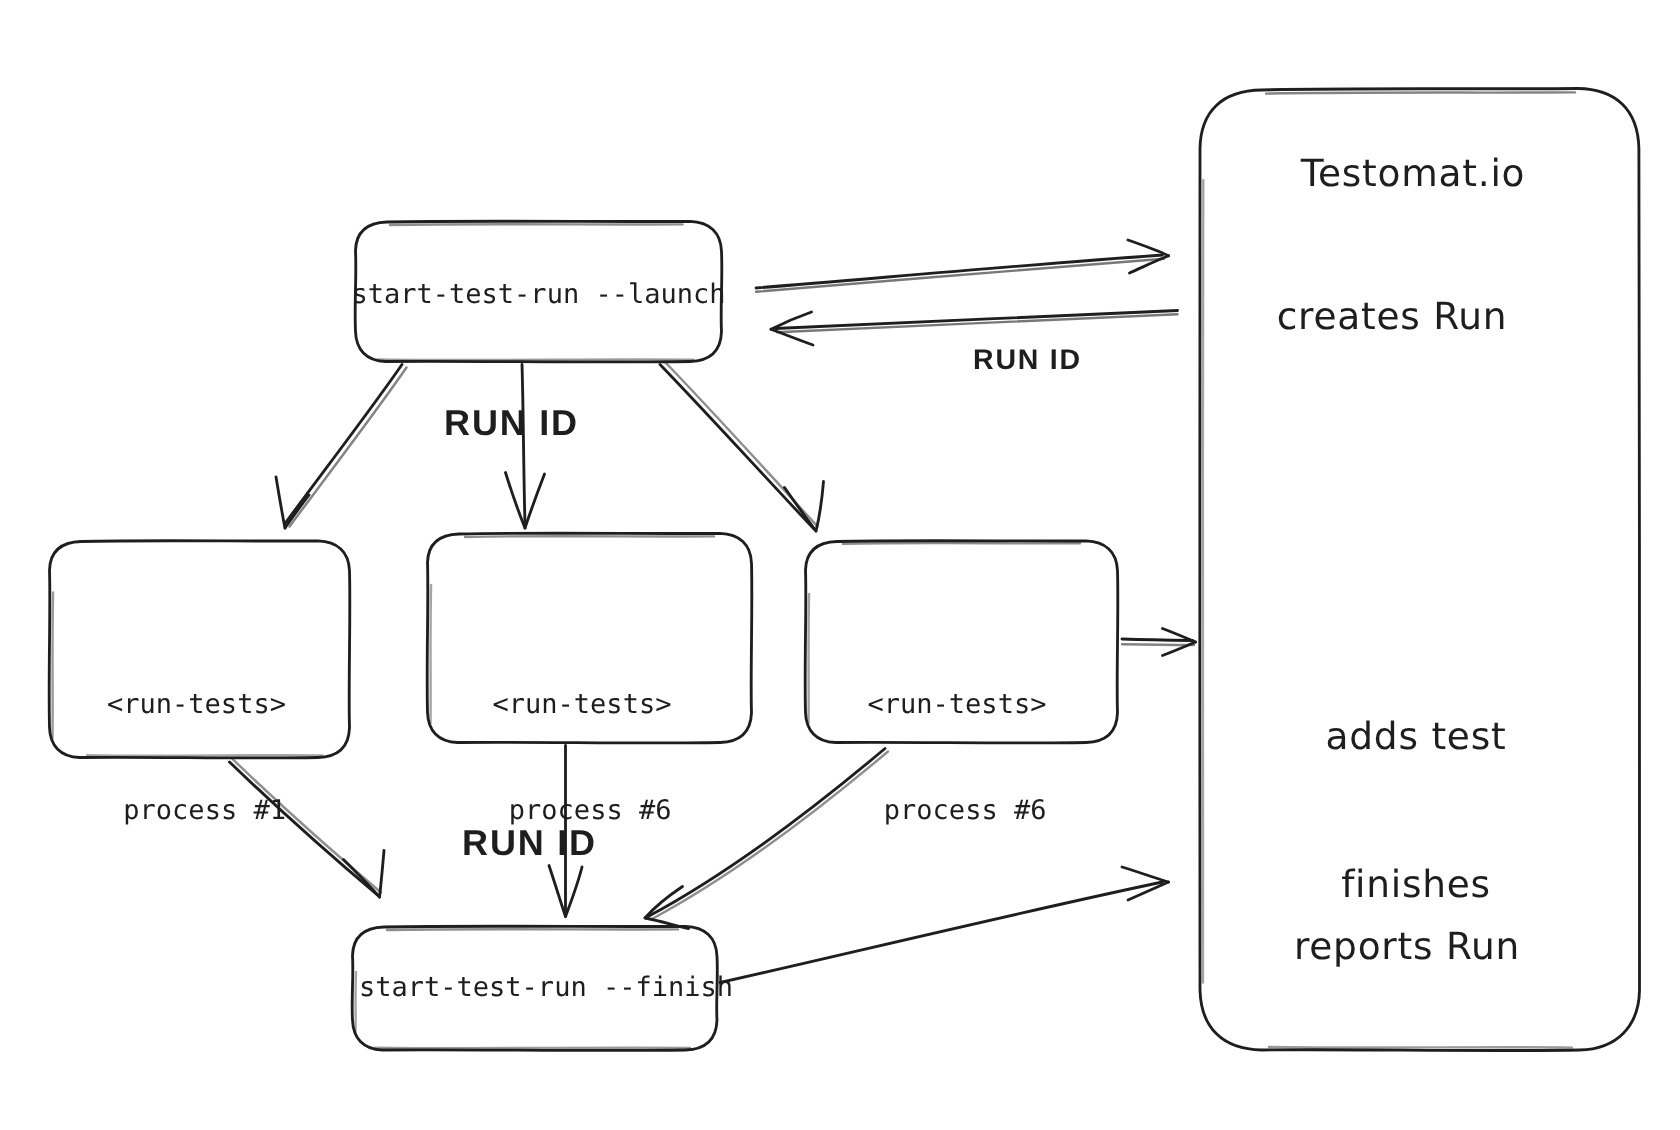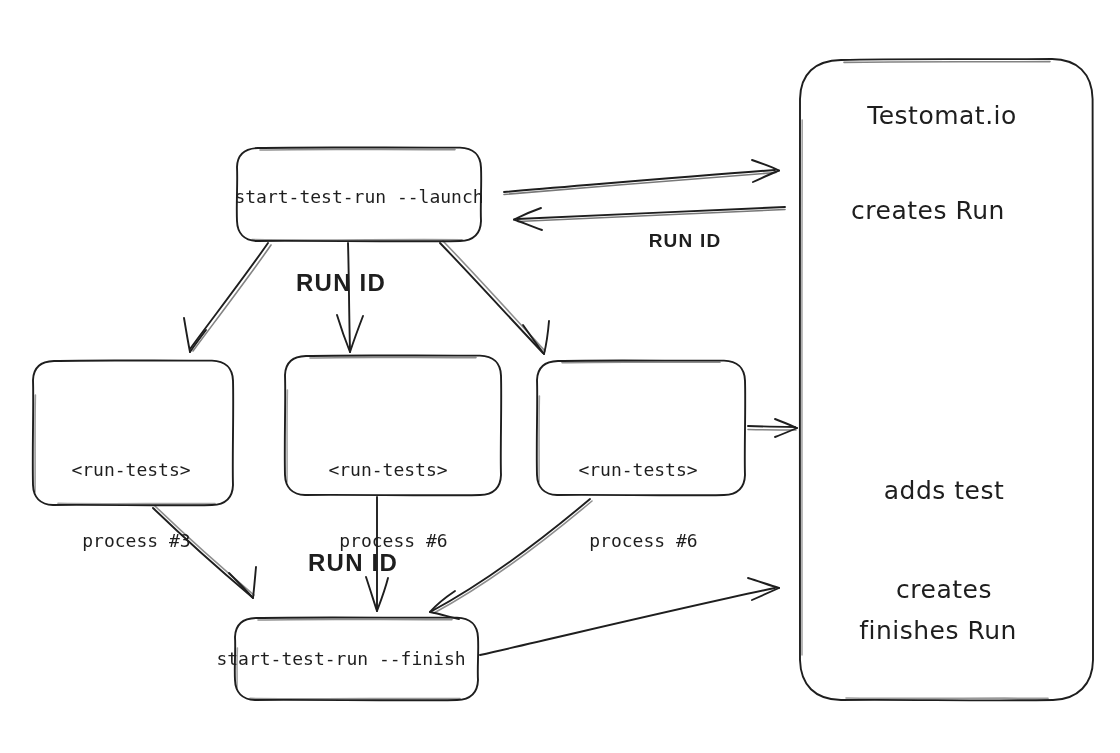--- a/index.html
+++ b/index.html
@@ -210,45 +210,45 @@
       <path class="stroke" d="M748,578 C758,581 769,585 779,588"></path>
       <path class="stroke" d="M752,600 C761,596 770,592 779,588"></path>
     </g>
 
   </svg>
 
   <div class="lbl mono center" style="left:359px; top:185px;">start-test-run --launch</div>
 
   <div class="lbl mono block-left" style="left:131px; top:410px;">
     <div>&lt;run-tests&gt;</div>
-    <div>process #3</div>
+    <div>process #1</div>
   </div>
 
   <div class="lbl mono block-left" style="left:388px; top:410px;">
     <div>&lt;run-tests&gt;</div>
     <div>process #6</div>
   </div>
 
   <div class="lbl mono block-left" style="left:638px; top:410px;">
     <div>&lt;run-tests&gt;</div>
     <div>process #6</div>
   </div>
 
-  <div class="lbl mono center" style="left:341px; top:647px;">start-test-run --finish</div>
+  <div class="lbl mono center" style="left:364px; top:647px;">start-test-run --finish</div>
 
   <div class="lbl hand center" style="left:942px; top:99px;">Testomat.io</div>
 
   <div class="lbl hand center" style="left:928px; top:194px;">creates Run</div>
 
   <div class="lbl hand center" style="left:930px; top:408px;margin-left:14px;">
     <div>adds test</div>
-    <div>creates</div>
-  </div>
-
-  <div class="lbl hand center" style="left:938px; top:614px;">finishes Run</div>
+    <div>finishes</div>
+  </div>
+
+  <div class="lbl hand center" style="left:938px; top:614px;">reports Run</div>
 
   <div class="lbl hand-sm center" style="left:685px; top:228px;">RUN ID</div>
 
   <div class="lbl hand-sm center" style="left:341px; top:267px; font-size:24px;">RUN ID</div>
 
   <div class="lbl hand-sm center" style="left:353px; top:547px; font-size:24px;">RUN ID</div>
 
 </div>
 
 </body></html>

